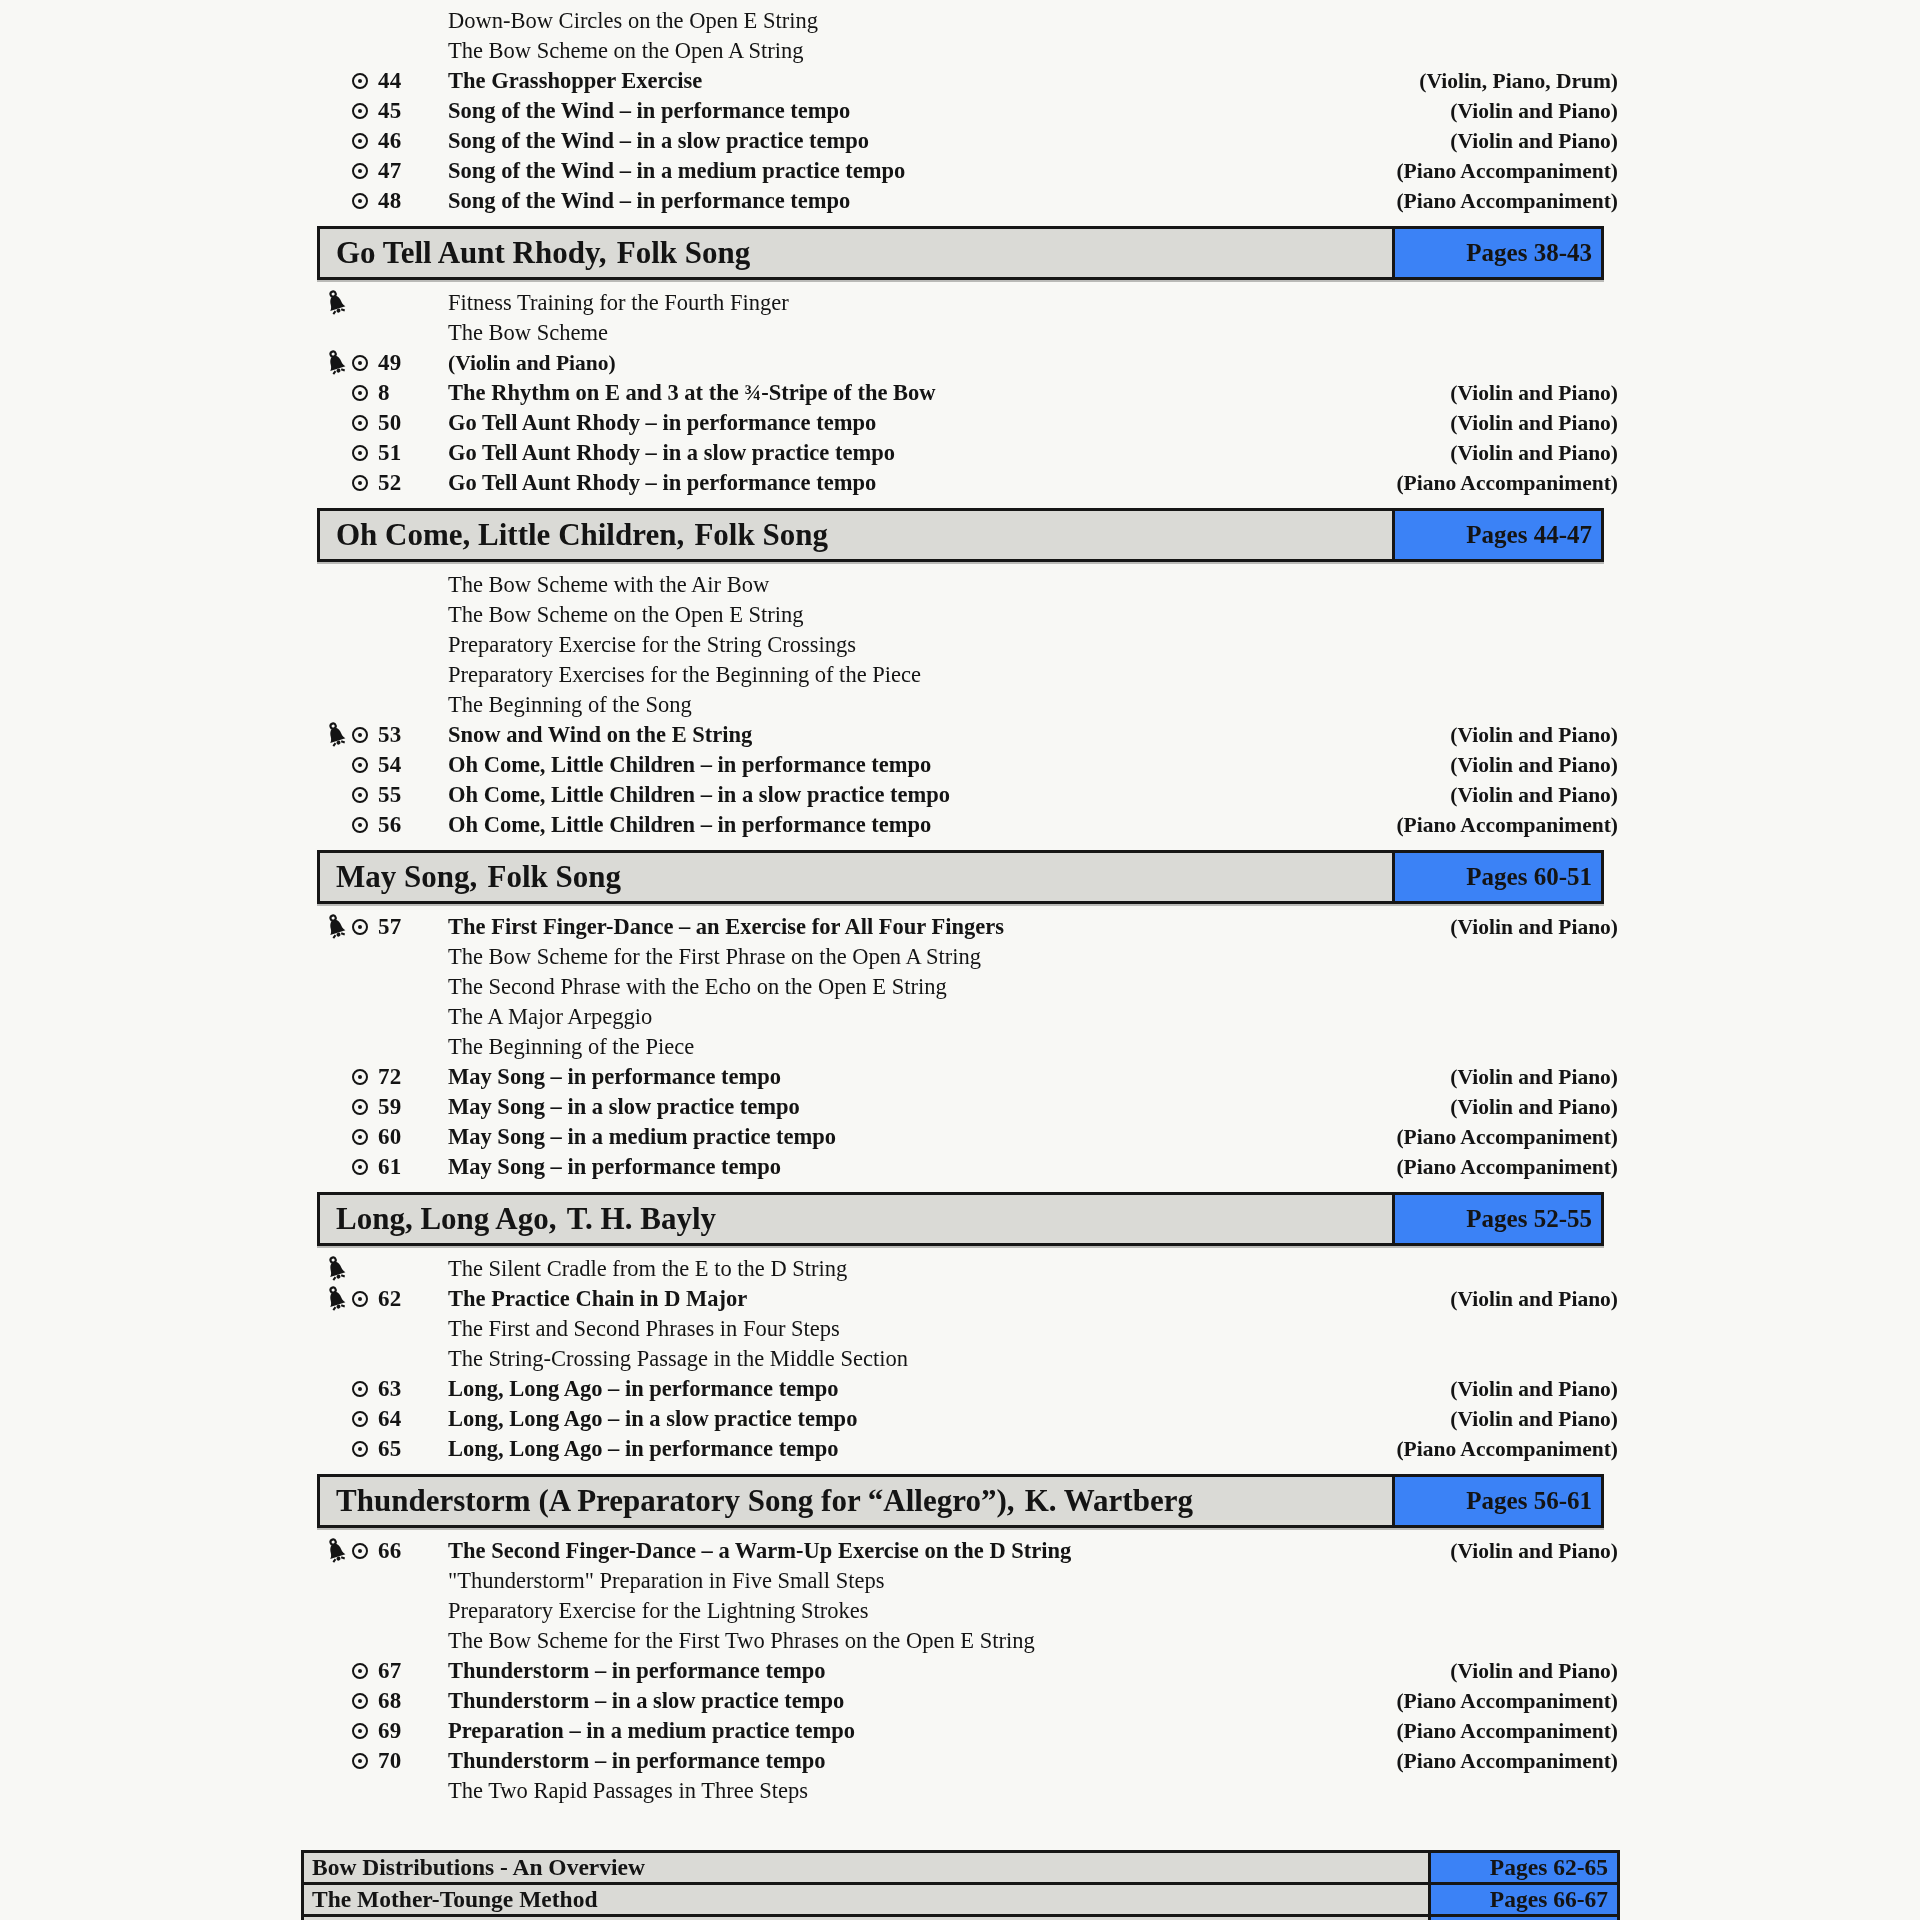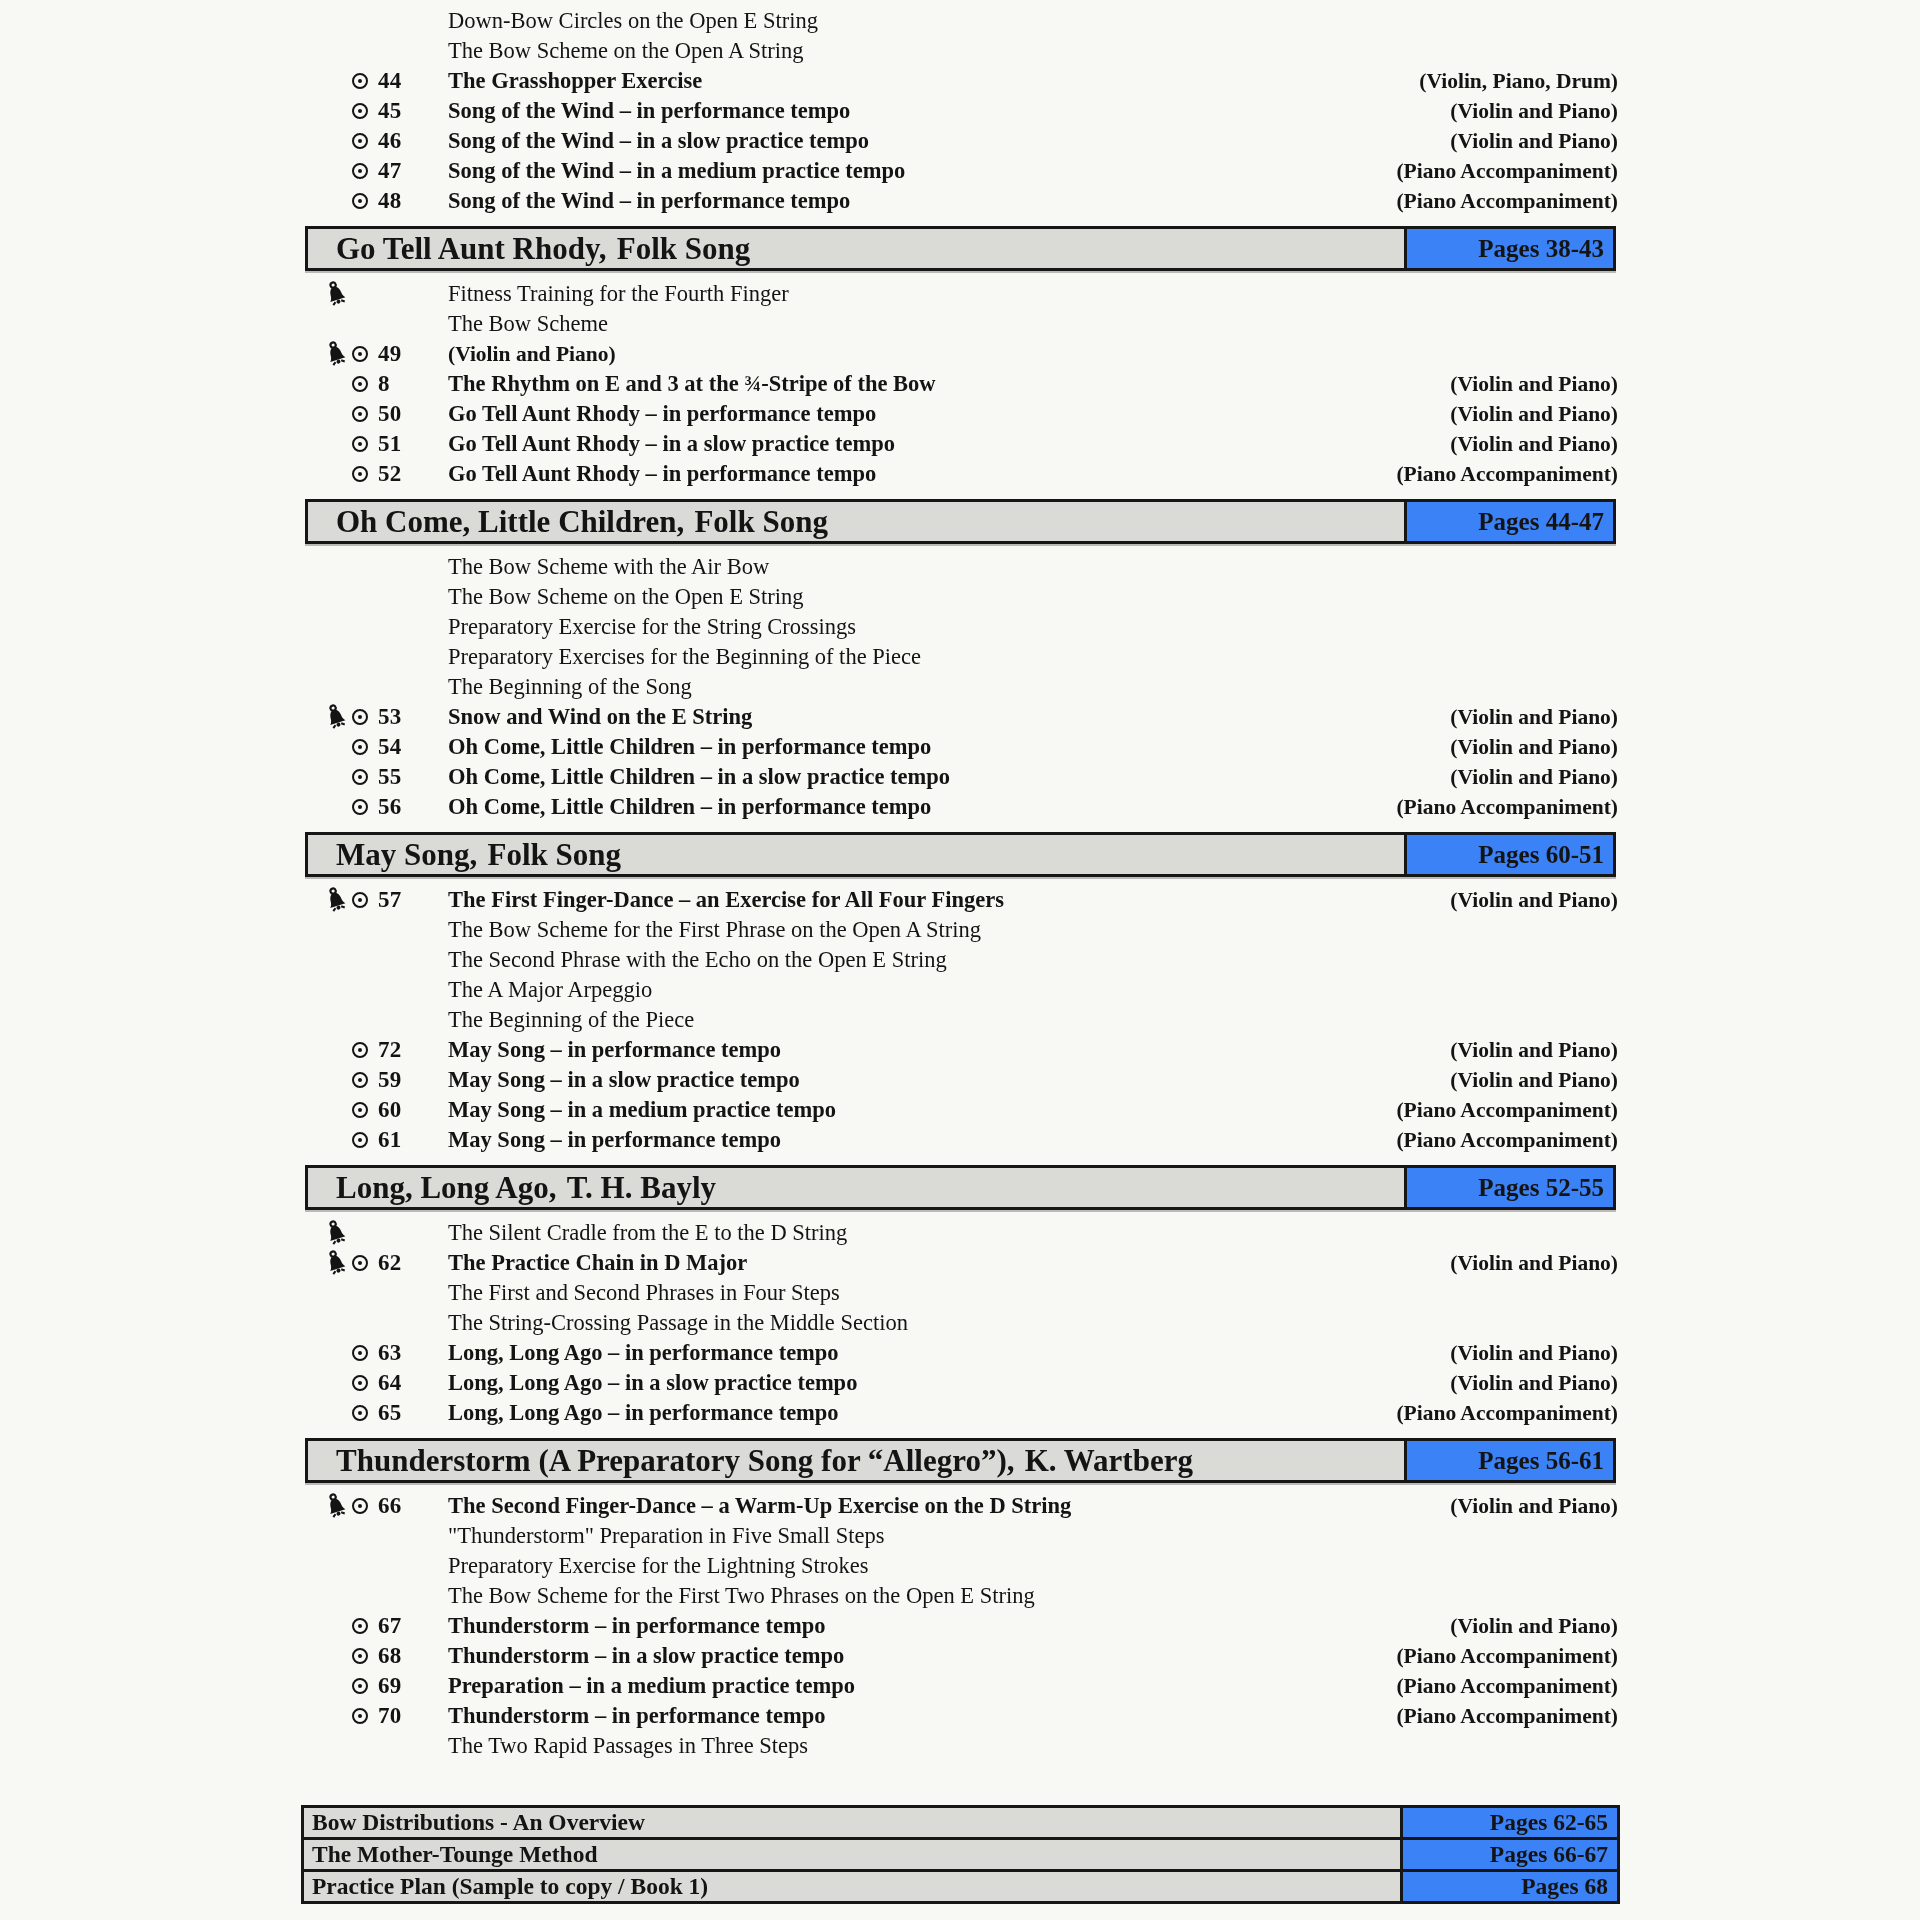--- a/index.html
+++ b/index.html
@@ -24,35 +24,35 @@
 
   
   .cd{width:12px;height:12px;border:2.4px solid #141414;border-radius:50%;
       display:flex;align-items:center;justify-content:center}
   .cd i{width:4.5px;height:4.5px;background:#141414;border-radius:50%;display:block}
 
   
   .bar{
     display:flex;align-items:center;
     border:3px solid #161616;background:#dadad6;
-    height:45px;margin:10px 4px 8px;padding-left:28px;
+    height:54px;margin:10px 16px 8px;padding-left:16px;
     box-sizing:border-box;font-weight:700;font-size:31px;
     box-shadow:0 2px 0 rgba(0,0,0,.25);
   }
   .bar-title-em{margin-left:.33em}
   .bar-pages{
     margin:-3px -3px -3px auto;align-self:stretch;
     display:flex;align-items:center;justify-content:flex-end;
     width:212px;box-sizing:border-box;
     border:3px solid #161616;background:#3b82f6;
     padding:0 9px;font-size:25px;
   }
   
   .bar.footer{height:35px;font-size:23.5px;margin:-3px 0 0 0;padding-left:8px;box-shadow:none}
-  .bar.footer .bar-pages{width:220px;font-size:23.5px}
+  .bar.footer .bar-pages{width:192px;font-size:23.5px}
   .bar.footer-first{margin-top:44px}
 </style>
 </head>
 <body>
 
 <div class="content">
   <div class="row">
     <span class="bell-slot ghost">
       <svg width="22" height="26" viewBox="0 0 22 26" aria-hidden="true">
         <g transform="rotate(-18 11 13)">

